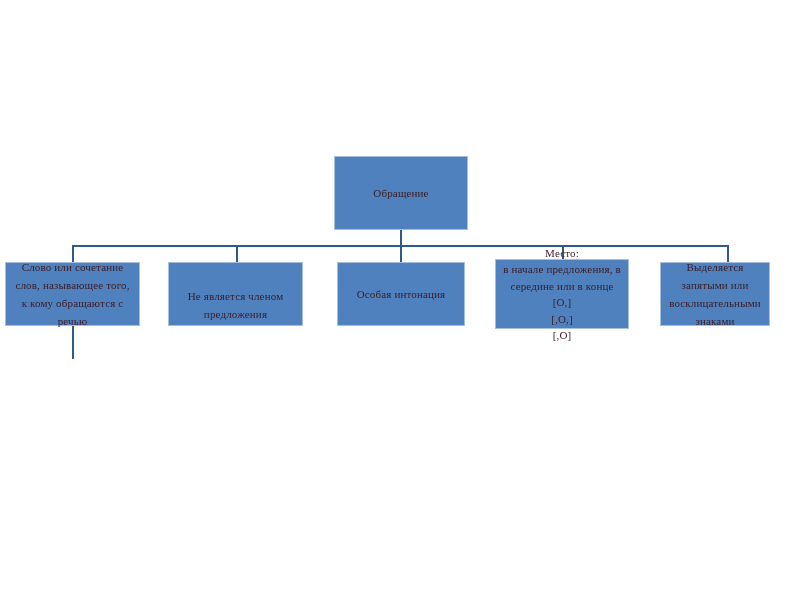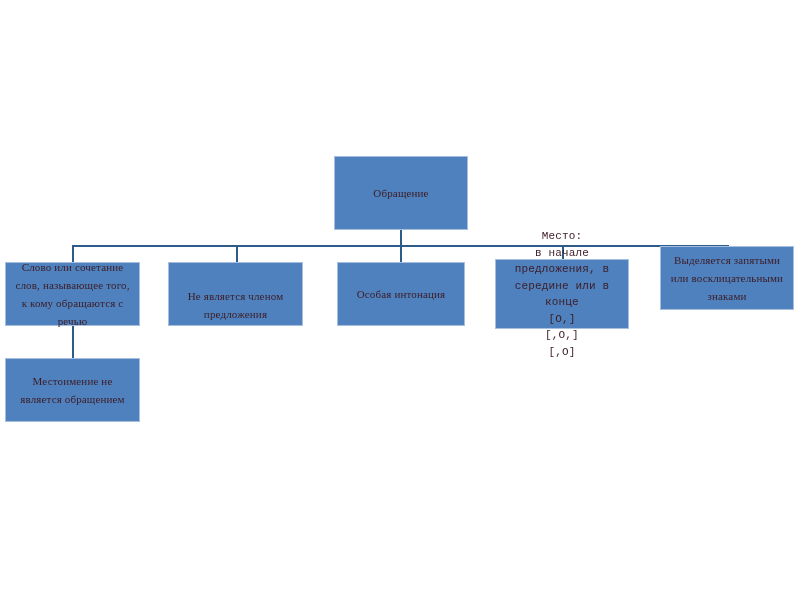--- a/index.html
+++ b/index.html
@@ -35,22 +35,22 @@
     line-height: 1.65;
     letter-spacing: 0.15px;
     white-space: pre-line;
     word-break: break-word;
   }
 
   #node-root        { left: 334px; top: 156px; width: 134px; height: 74px; }
   #node-definition  { left: 5px;   top: 262px; width: 135px; height: 64px; }
   #node-not-member  { left: 168px; top: 262px; width: 135px; height: 64px; align-items: flex-end; }
   #node-intonation  { left: 337px; top: 262px; width: 128px; height: 64px; }
-  #node-position    { left: 495px; top: 259px; width: 134px; height: 70px; font-family: Liberation Mono, monospace; }
-  #node-punctuation { left: 660px; top: 246px; width: 134px; height: 64px; }
+  #node-position    { left: 495px; top: 259px; width: 134px; height: 70px; }
+  #node-punctuation { left: 660px; top: 262px; width: 110px; height: 64px; }
   #node-pronoun     { left: 5px;   top: 358px; width: 135px; height: 64px; }
 
   #node-position .label { line-height: 1.5; }
 
   
   .conn {
     position: absolute;
     background: #2E5C8A;
   }
   .conn.v { width: 2px; }
@@ -104,17 +104,14 @@
 в начале предложения, в середине или в конце
 [О,]
 [,О,]
 [,О]</span>
   </div>
 
   <div class="node" id="node-punctuation">
     <span class="label">Выделяется запятыми или восклицательными знаками</span>
   </div>
 
-  <div class="node" id="node-pronoun">
-    <span class="label">Местоимение не является обращением</span>
-  </div>
 
 </div>
 
 </body></html>

